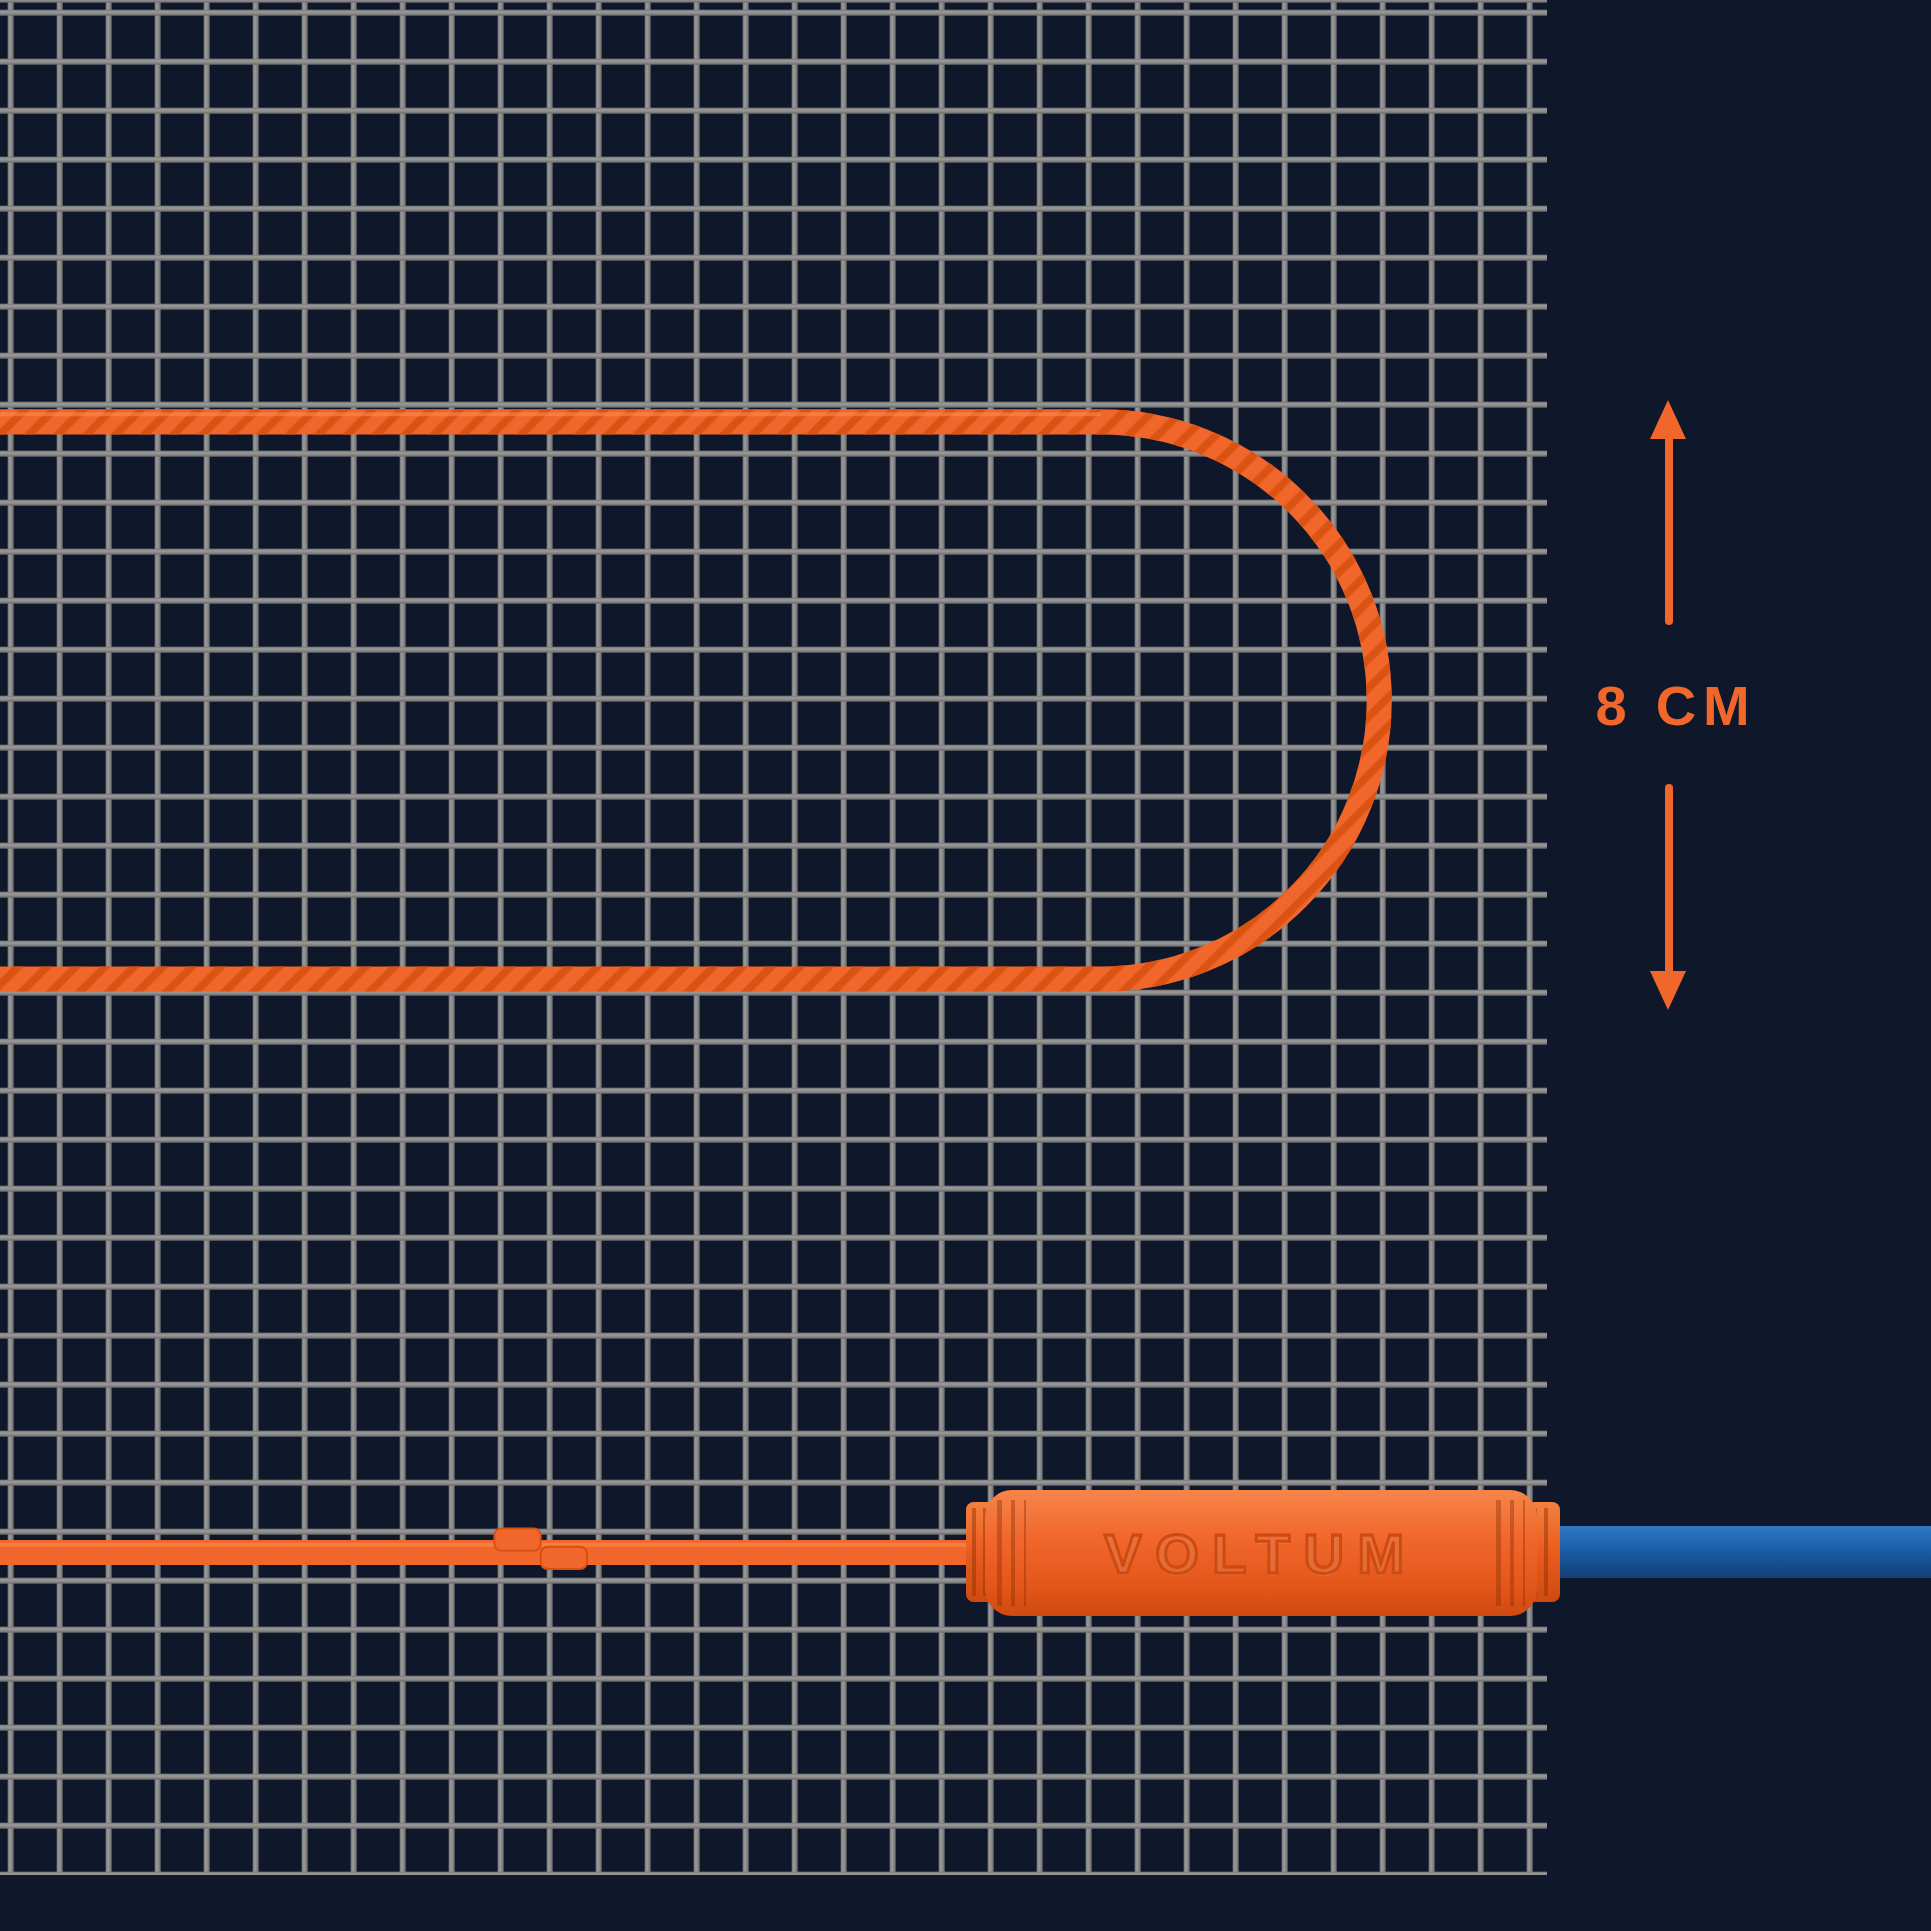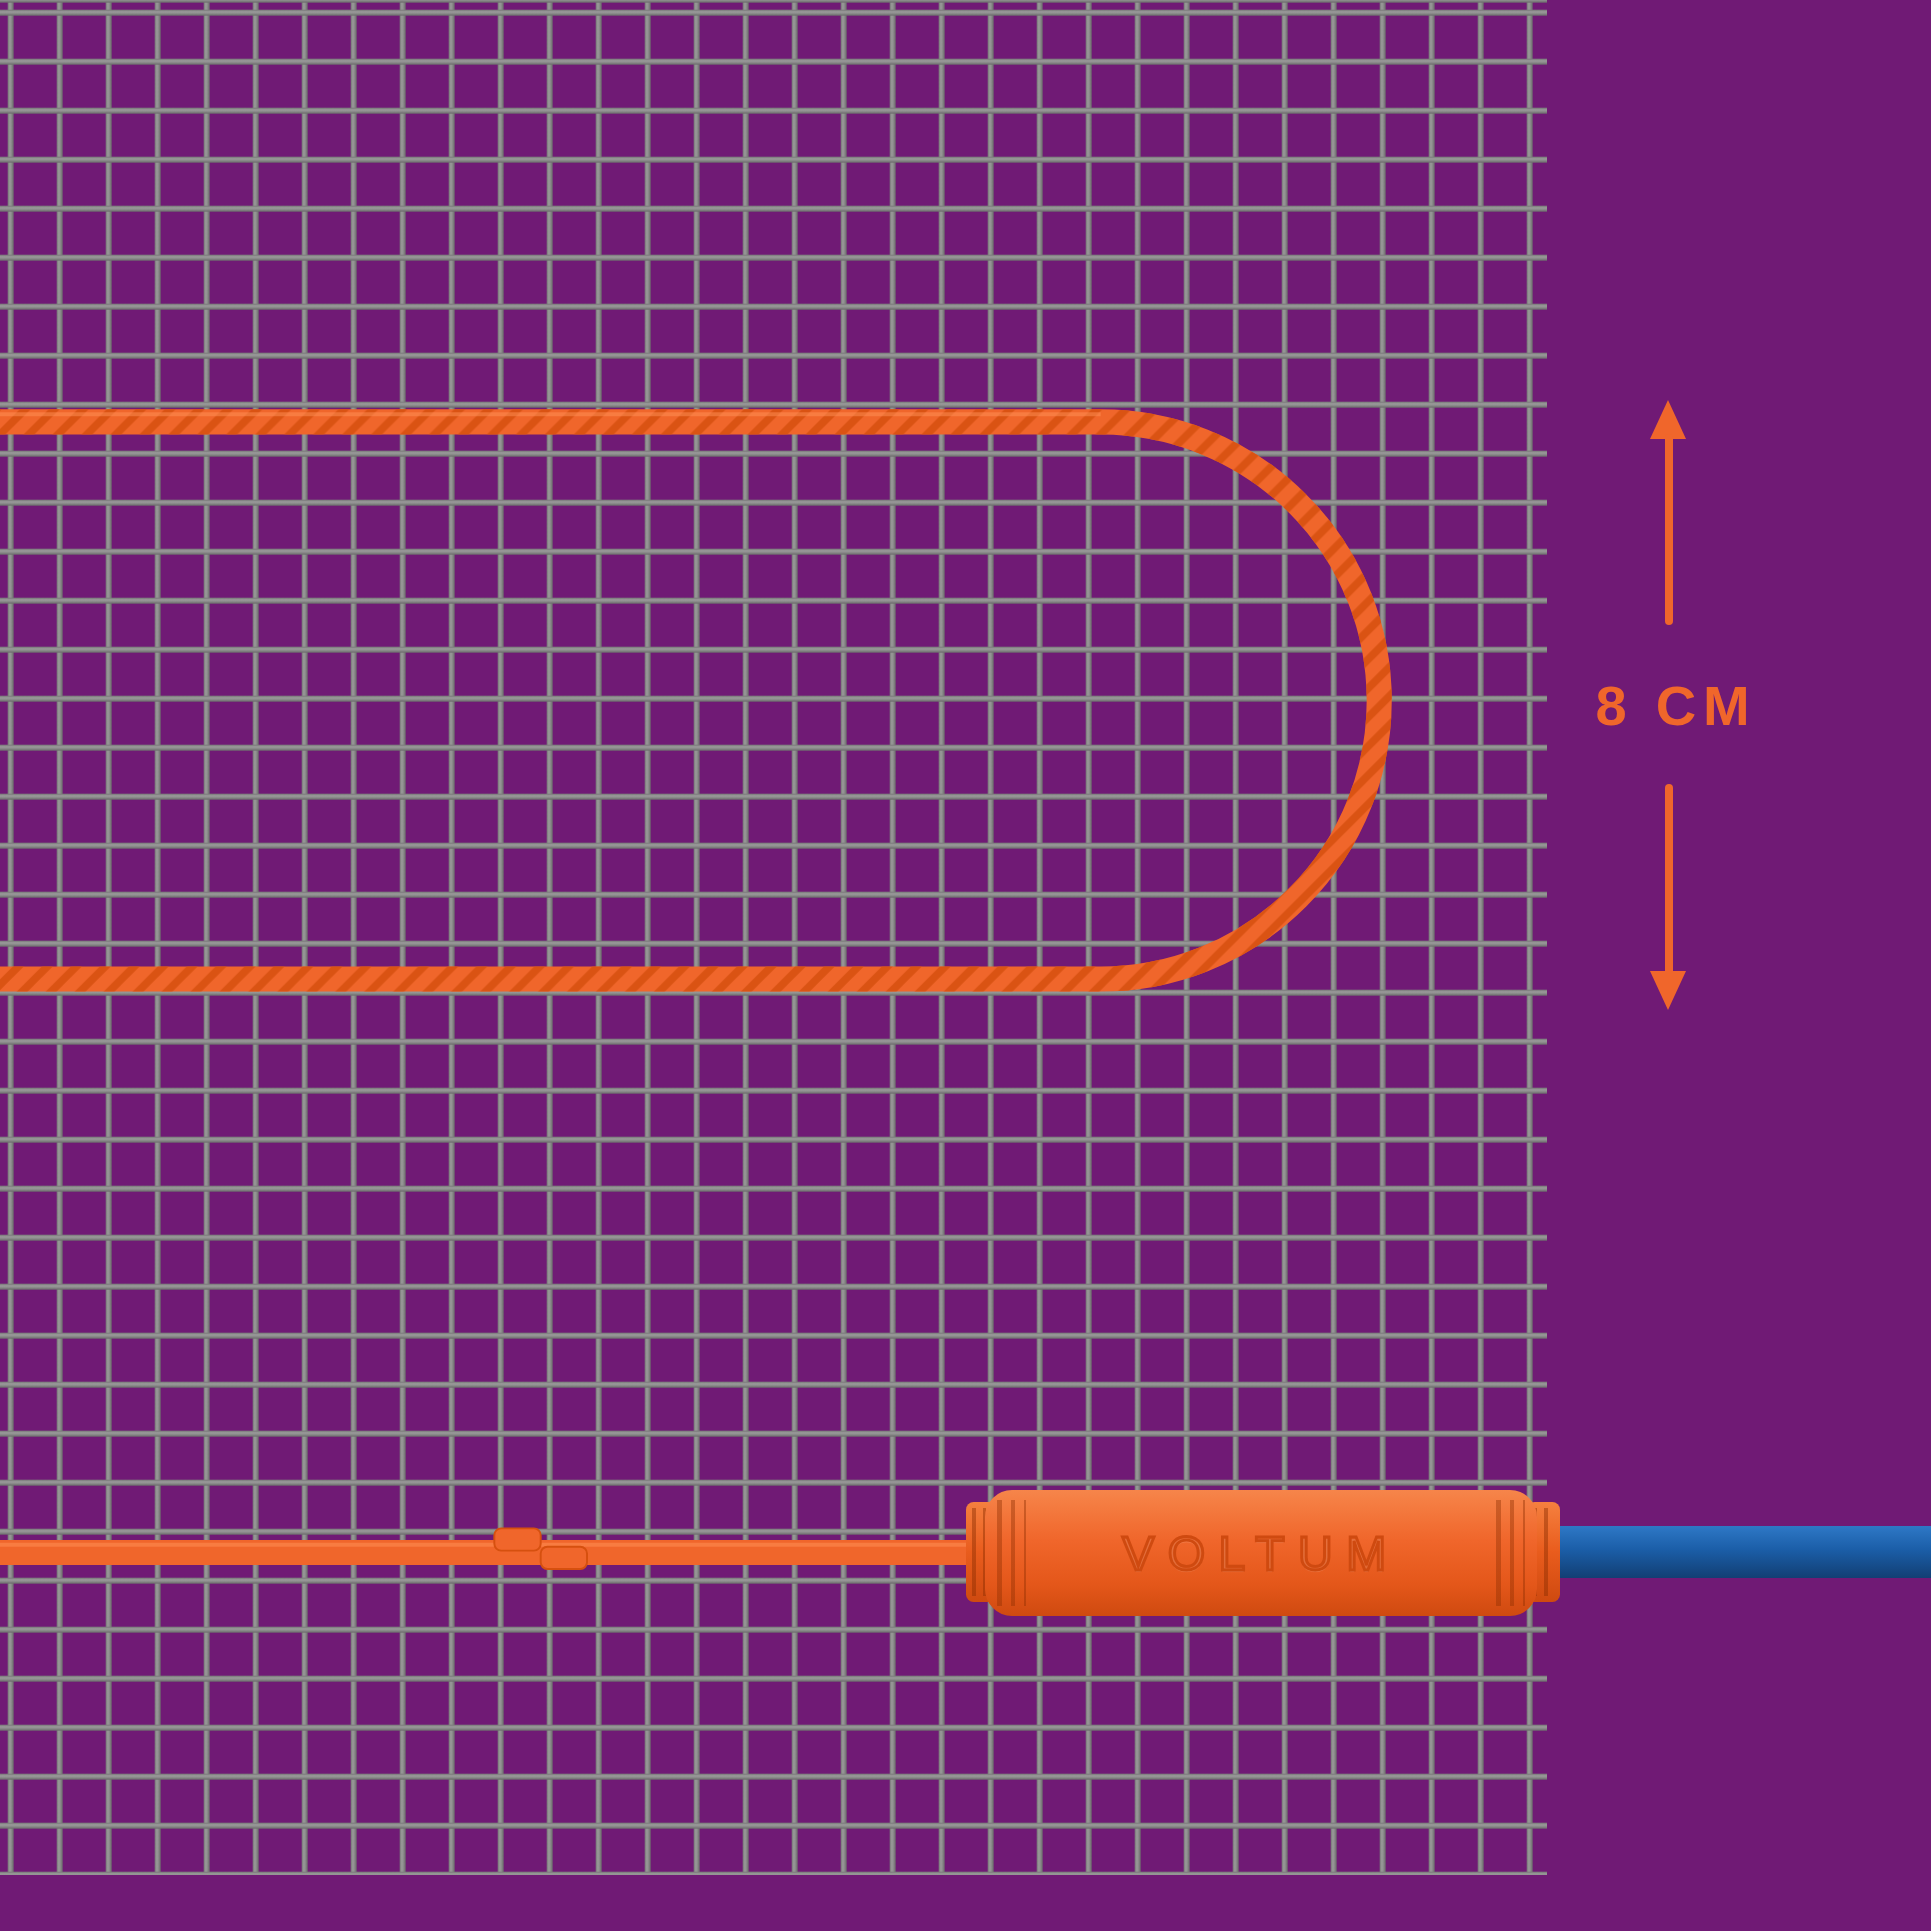--- a/index.html
+++ b/index.html
@@ -8,21 +8,21 @@
     width: 1931px;
     height: 1931px;
     background: #ffffff;
     font-family: "Liberation Sans", sans-serif;
     overflow: hidden;
   }
   .scene {
     position: relative;
     width: 1931px;
     height: 1931px;
-    background: #701a75;
+    background: #0f172a;
   }
 
   
   .mesh {
     position: absolute;
     left: 0;
     top: 0;
     width: 1547px;
     height: 1875px;
     background-image:
@@ -128,22 +128,22 @@
     position: absolute;
     top: 9.7px;
     bottom: 9.7px;
     width: 29px;
     background: repeating-linear-gradient(90deg,
       rgba(140,45,0,0.4) 0 4.8px, transparent 4.8px 13.5px);
   }
   .connector-body::before { left: 11.6px; }
   .connector-body::after  { right: 11.6px; }
   .brand {
-    font-size: 48px;
-    font-weight: 400;
+    font-size: 56px;
+    font-weight: 700;
     letter-spacing: 13.5px;
     color: rgba(201, 72, 16, 0.30);
     -webkit-text-stroke: 2.9px #cf4a10;
     text-shadow: 0 1.9px 1px rgba(255,255,255,0.18);
   }
 </style>
 </head>
 <body>
 
 <div class="scene">

